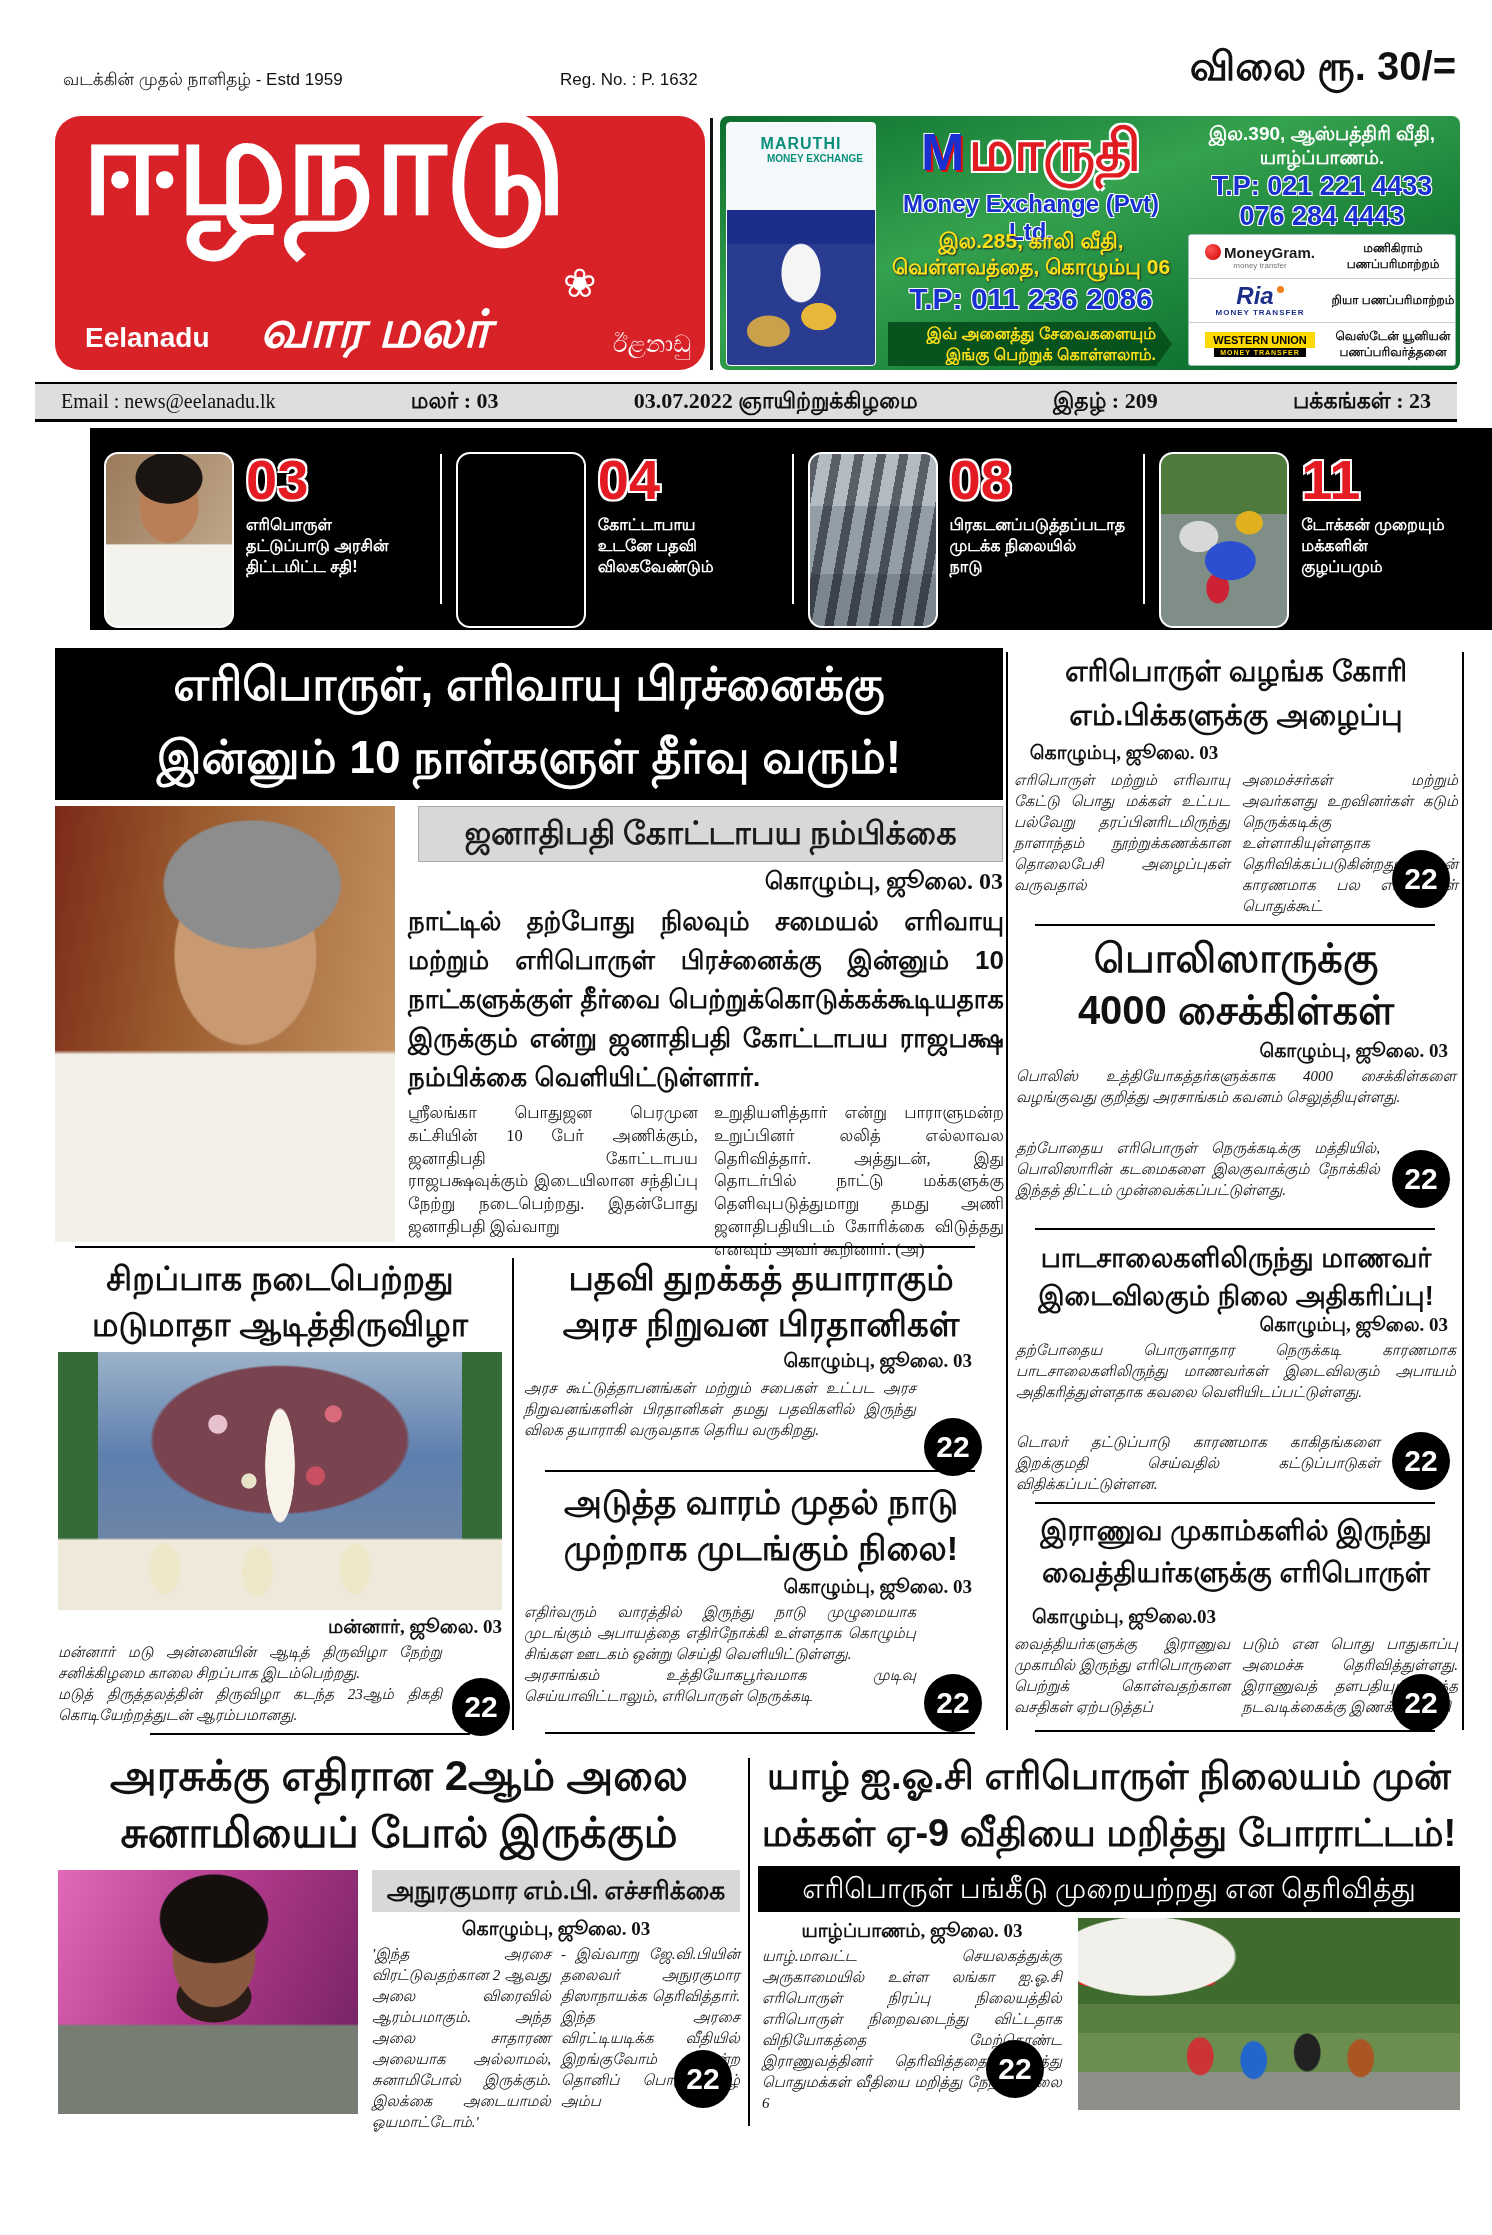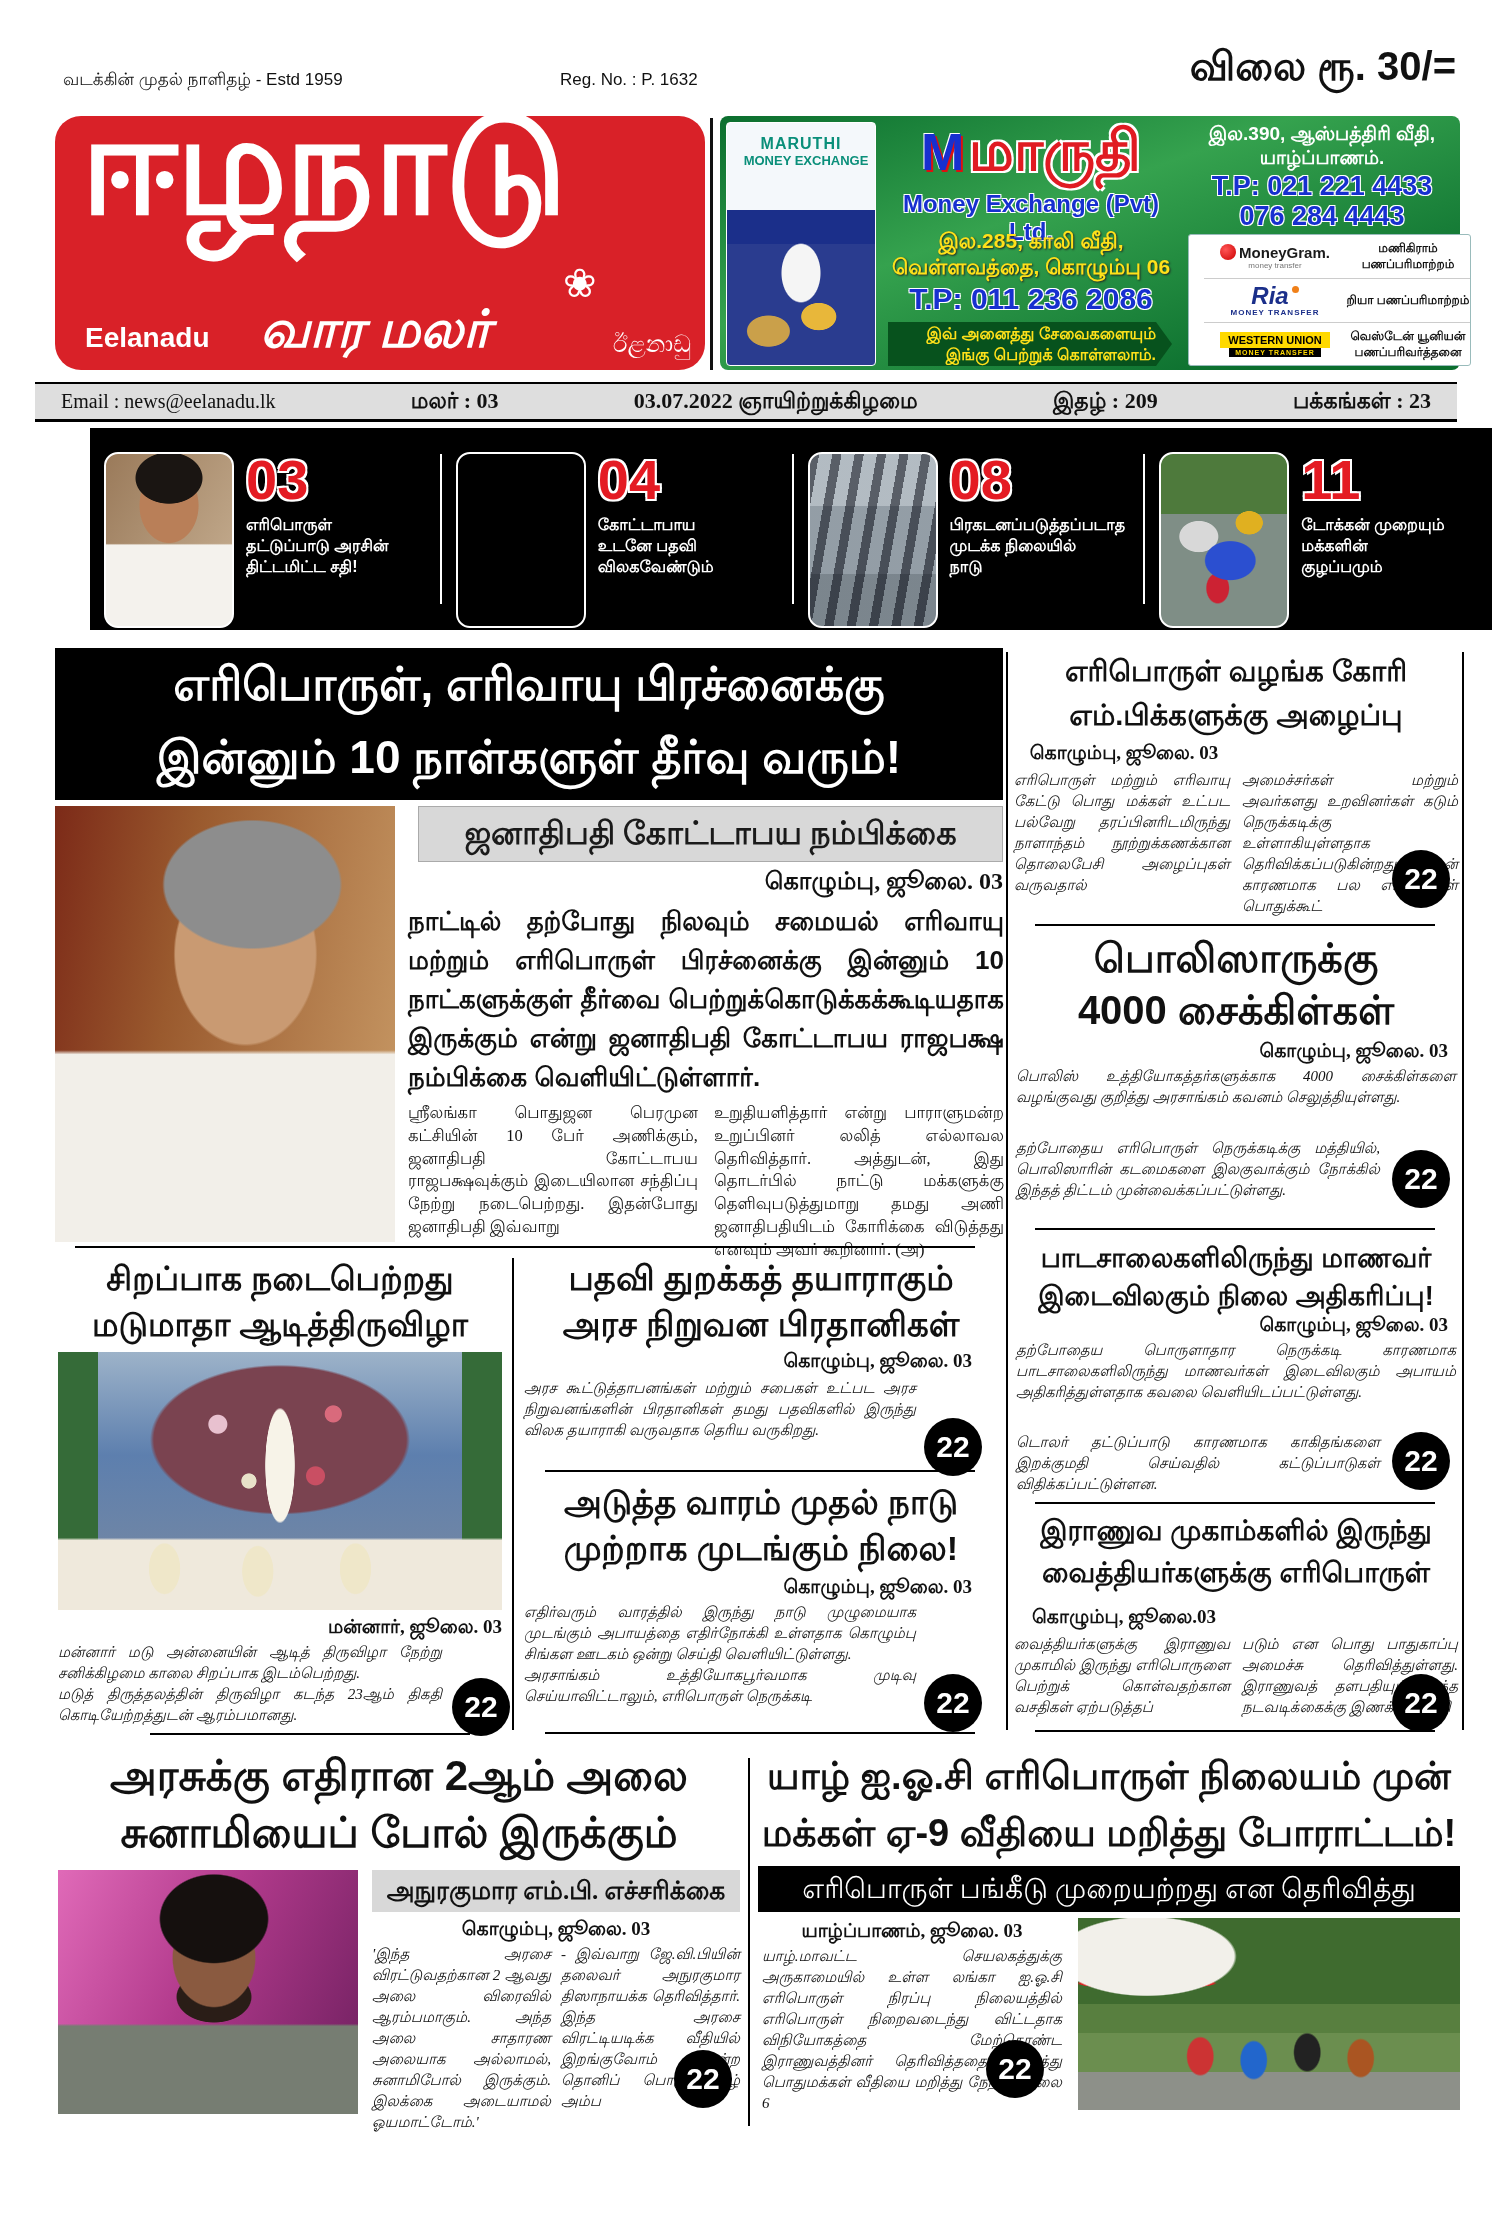--- a/index.html
+++ b/index.html
@@ -27,33 +27,33 @@
   
   .ad{left:720px;top:116px;width:740px;height:254px;border-radius:8px;
       background:linear-gradient(160deg,#0b6e2e 0%,#35a24e 40%,#0b6e2e 85%);}
   .ad-photo{left:6px;top:6px;width:148px;height:242px;border-radius:4px;border:1px solid #fff;overflow:hidden;
       background:
         radial-gradient(20px 30px at 50% 62%, #f5f5f5 95%, transparent),
         radial-gradient(18px 14px at 62% 80%, #e8b73a 95%, transparent),
         radial-gradient(22px 16px at 28% 86%, #caa04a 95%, transparent),
         linear-gradient(180deg, #f4f8fb 0 36%, #1b2f8a 36% 50%, #2a3c8f 50% 100%);}
   .sf1{left:0;top:12px;width:148px;text-align:center;font-size:16px;font-weight:bold;color:#0a8f7a;letter-spacing:1px;}
-  .sf2{left:5px;top:30px;width:148px;text-align:center;font-size:13px;font-weight:bold;color:#0a8f7a;}
+  .sf2{left:14px;top:30px;width:148px;text-align:center;font-size:10px;font-weight:bold;color:#0a8f7a;}
   .ad-brandrow{left:160px;top:2px;width:302px;text-align:center;white-space:nowrap;}
   .brand-m{font-size:52px;font-weight:bold;color:#1730cf;text-shadow:2px 2px 0 #d11,-1px -1px 0 #fff;}
   .brand-tamil{font-size:56px;font-weight:bold;color:#e01b22;}
   .ad-sub{left:160px;top:74px;width:302px;text-align:center;font-size:24px;font-weight:bold;color:#1730cf;}
   .ad-addr{left:160px;top:112px;width:302px;text-align:center;font-size:21px;font-weight:bold;color:#ffe11a;text-shadow:1px 1px 2px #222;line-height:1.25;}
   .ad-phone{left:160px;top:166px;width:302px;text-align:center;font-size:30px;font-weight:bold;color:#1730cf;}
   .ad-arrow{left:168px;top:206px;width:268px;height:42px;background:#07521d;color:#ffe11a;
             font-size:16px;font-weight:bold;text-align:right;line-height:1.3;padding-top:2px;}
   .arrow-head{position:absolute;right:-16px;top:0;width:0;height:0;border-top:22px solid transparent;border-bottom:22px solid transparent;border-left:16px solid #07521d;}
   .ad-jaddr{left:470px;top:6px;width:264px;text-align:center;font-size:19px;font-weight:bold;color:#fff;line-height:1.25;}
   .ad-jphone{left:470px;top:56px;width:264px;text-align:center;font-size:27px;font-weight:bold;color:#1730cf;line-height:1.1;}
-  .svc{left:468px;top:118px;width:266px;height:130px;background:#fff;border-radius:3px;border:1px solid #9bb;overflow:hidden;padding-left:15px;}
+  .svc{left:468px;top:118px;width:266px;height:130px;background:#fff;border-radius:3px;border:1px solid #9bb;overflow:hidden;}
   .svc-row{display:flex;align-items:center;height:43px;border-bottom:1px solid #ccc;}
   .svc-logo{width:142px;display:flex;flex-direction:column;align-items:center;justify-content:center;}
   .svc-logo-line{display:flex;align-items:center;gap:3px;}
   .mg-circle{width:16px;height:16px;border-radius:50%;background:radial-gradient(circle at 35% 35%,#f55,#c00);display:inline-block;}
   .mg-text{font-size:15px;font-weight:bold;color:#1a1a1a;}
   .mg-sub{font-size:8px;color:#777;}
   .ria-text{font-size:24px;font-weight:bold;font-style:italic;color:#1b2f8a;line-height:1;}
   .ria-dot{width:7px;height:7px;border-radius:50%;background:#f08019;display:inline-block;margin-bottom:14px;}
   .ria-sub{font-size:8px;font-weight:bold;color:#1b2f8a;letter-spacing:1px;}
   .wu-box{background:#ffd900;color:#000;font-size:11px;font-weight:bold;text-align:center;line-height:1.1;padding:2px 8px;}

